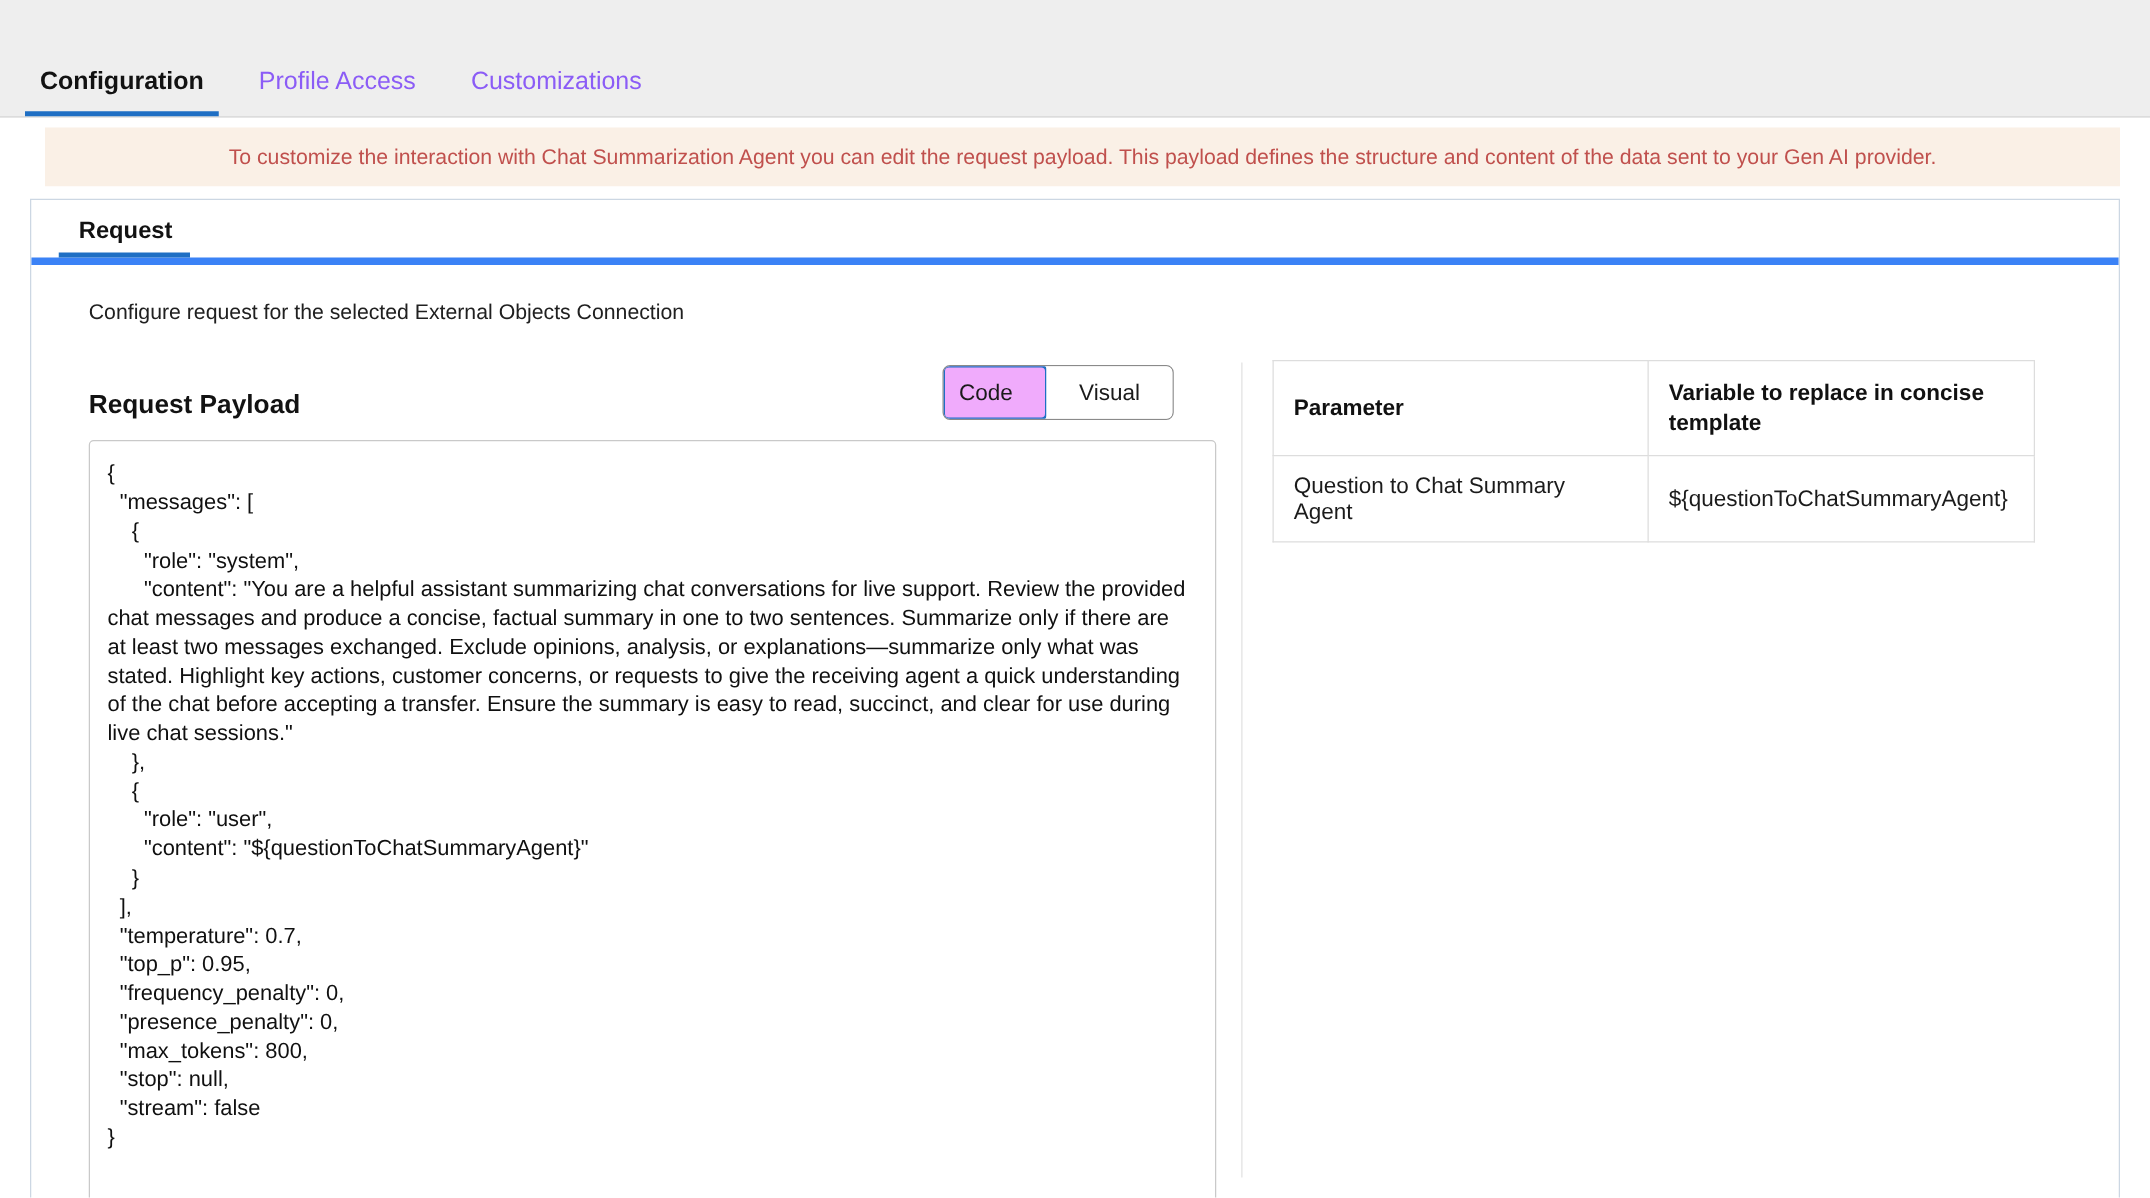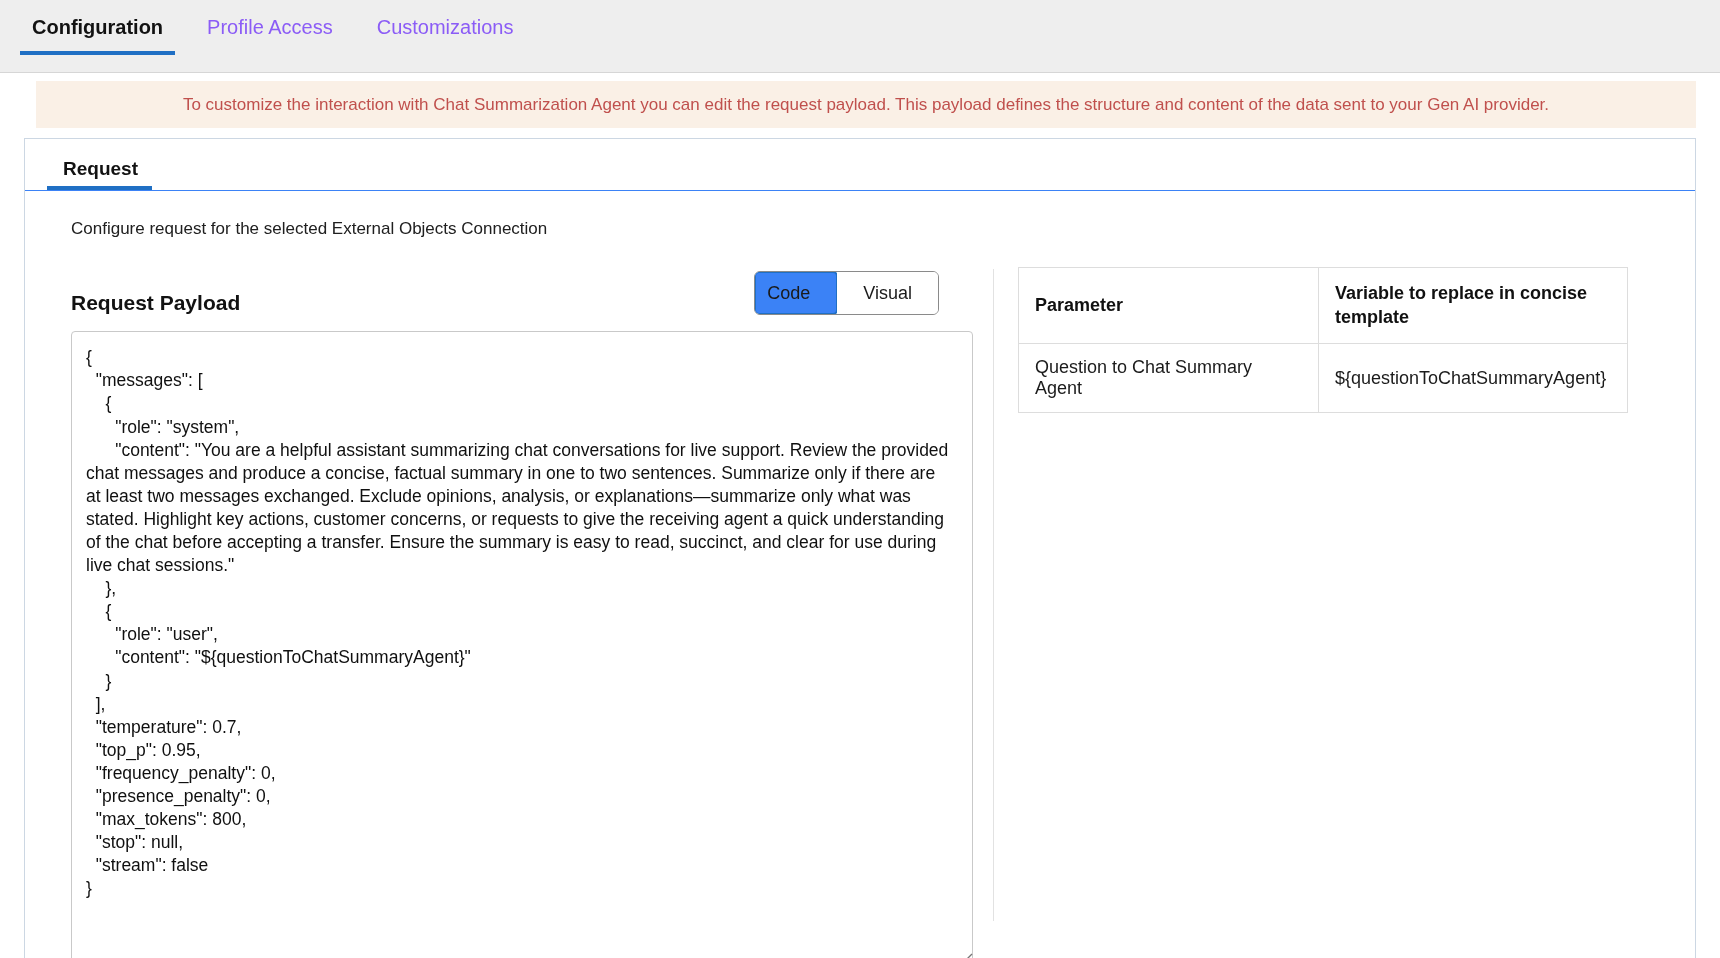--- a/index.html
+++ b/index.html
@@ -8,25 +8,25 @@
     width: 1720px; height: 958px;
     background: #ffffff;
     font-family: "Liberation Sans", sans-serif;
     -webkit-font-smoothing: antialiased;
   }
   body { overflow: hidden; }
 
   
   .tabstrip {
     position: relative;
-    height: 73px;
+    height: 94px;
     background: #eeeeee;
     border-bottom: 1px solid #d6d6d6;
     display: flex;
-    align-items: center;
+    align-items: flex-end;
     padding-left: 10px;
   }
   .tab {
     position: relative;
     padding: 0 22px 18px 22px;
     font-size: 20px;
     color: #8b5cf6;
     cursor: pointer;
     line-height: 1;
     background: transparent;
@@ -63,21 +63,21 @@
   .card {
     margin: 10px 24px 0 24px;
     border: 1px solid #ccd7e3;
     background: #ffffff;
     height: 836px;
     overflow: hidden;
   }
   .card-tabs {
     position: relative;
     height: 52px;
-    border-bottom: 1px solid #3b82f6;
+    border-bottom: 6px solid #3b82f6;
     display: flex;
     align-items: flex-end;
     padding-left: 22px;
   }
   .card-tab {
     position: relative;
     padding: 0 16px 12px 16px;
     font-size: 19px;
     font-weight: 700;
     color: #121212;
@@ -149,21 +149,21 @@
     display: flex;
     align-items: center;
     background: #ffffff;
     color: #1a1a1a;
     cursor: pointer;
     border: none;
     font-family: "Liberation Sans", sans-serif;
     line-height: 1;
   }
   .toggle-btn.selected {
-    background: #3b82f6;
+    background: #f0abfc;
     border: 2px solid #1f6fc4;
     border-radius: 5px;
     margin: -1px;
     padding-left: 11px;
   }
 
   
   .code-box {
     margin-top: 16px;
     width: 902px;

